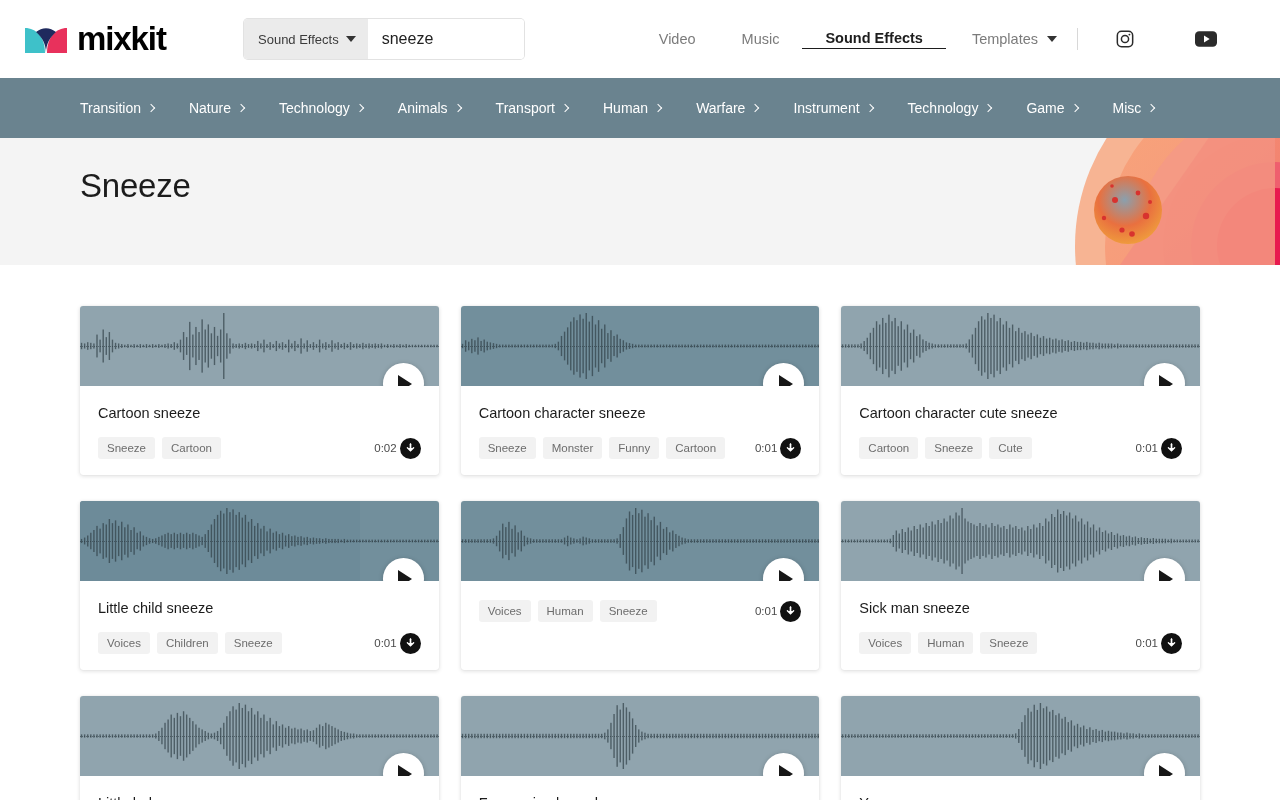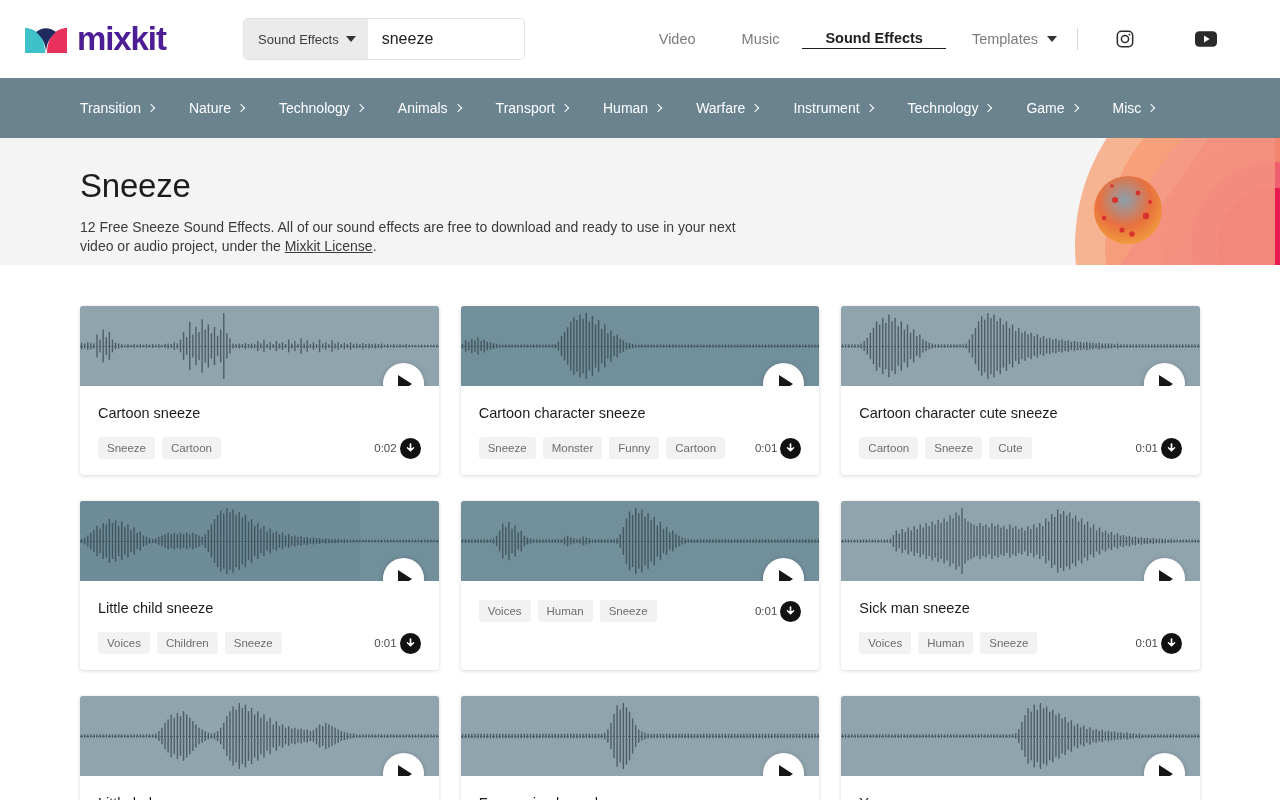--- a/index.html
+++ b/index.html
@@ -19,21 +19,21 @@
     background: #fff;
     display: flex;
     align-items: center;
     padding: 0 40px 0 24px;
     position: relative;
   }
   .logo-wrap { display: flex; align-items: center; gap: 0px; width: 190px; }
   .logo-mark { width: 44px; height: 32px; position: relative; margin-right: 9px; }
   .logo-text {
     font-size: 33px; font-weight: bold; letter-spacing: -1.1px;
-    color: #4c1d95; line-height: 1; position: relative; top: -1px;
+    color: #000000; line-height: 1; position: relative; top: -1px;
   }
 
   
   .search-group {
     display: flex; align-items: stretch;
     height: 40px; margin-left: 30px;
     border-radius: 4px; overflow: hidden;
     background: #fff;
     box-shadow: 0 0 0 1px #e2e2e2;
     width: 280px;
@@ -275,23 +275,20 @@
       <span class="chev"></span>
     </div>
     <div class="cat-item">
       <span>Misc</span>
       <span class="chev"></span>
     </div>
   </div>
 
 <div class="hero">
   <h1>Sneeze</h1>
-  <p>
-    <span>12 Free Sneeze Sound Effects. All of our sound effects are free to download and ready to use in your next video or audio project, under the </span><a href="#">Mixkit License</a><span>.</span>
-  </p>
 
   <div class="hero-art">
     <svg width="220" height="127" viewBox="0 0 220 127" preserveAspectRatio="none">
       <defs>
         <linearGradient id="g1" x1="0" y1="0" x2="1" y2="1">
           <stop offset="0%" stop-color="#f8a57a"></stop>
             <stop offset="100%" stop-color="#f48a7e"></stop>
         </linearGradient>
         <linearGradient id="g2" x1="0" y1="0" x2="1" y2="1">
           <stop offset="0%" stop-color="#f59070"></stop>

